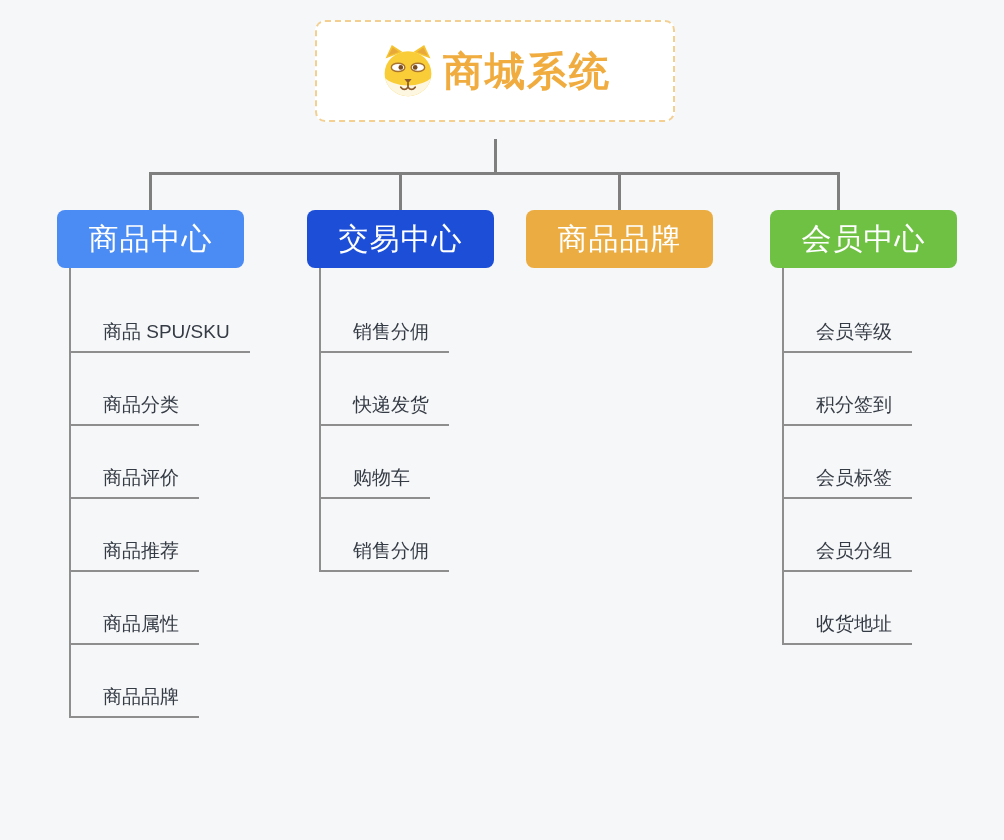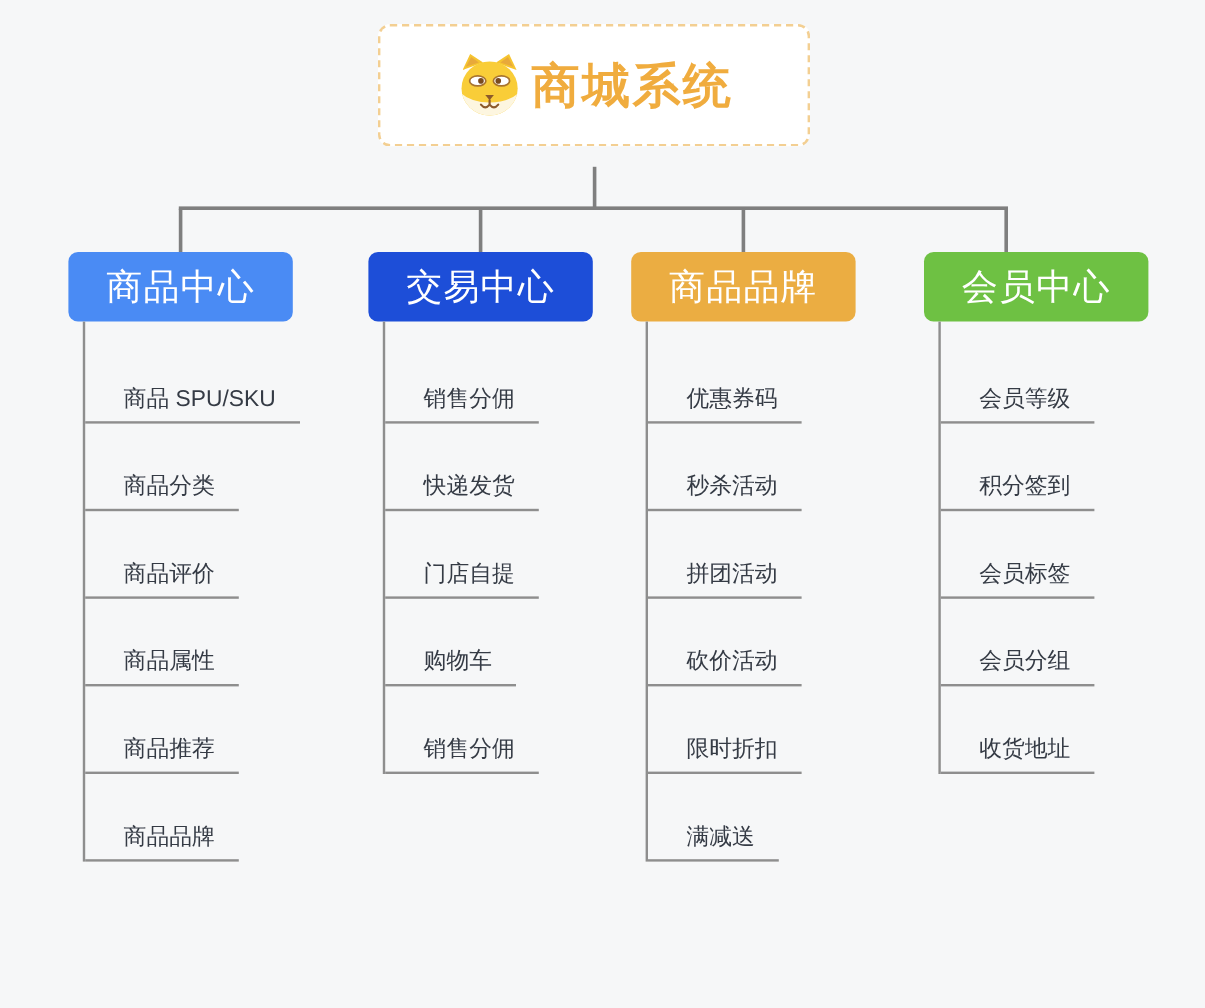--- a/index.html
+++ b/index.html
@@ -118,47 +118,38 @@
   <div class="conn conn-drop d2"></div>
   <div class="conn conn-drop d3"></div>
   <div class="conn conn-drop d4"></div>
 
   <div class="branch c1">
     <div class="branch-header" style="background-color: rgb(74, 139, 244);">商品中心</div>
     <div class="branch-list">
       <div class="leaf">商品 SPU/SKU</div>
       <div class="leaf">商品分类</div>
       <div class="leaf">商品评价</div>
+      <div class="leaf">商品推荐</div>
       <div class="leaf">商品属性</div>
-      <div class="leaf">商品推荐</div>
       <div class="leaf">商品品牌</div>
     </div>
   </div>
 
   <div class="branch c2">
     <div class="branch-header" style="background-color: #1d4ed8;">交易中心</div>
     <div class="branch-list">
       <div class="leaf">销售分佣</div>
       <div class="leaf">快递发货</div>
-      <div class="leaf">门店自提</div>
       <div class="leaf">购物车</div>
       <div class="leaf">销售分佣</div>
     </div>
   </div>
 
   <div class="branch c3">
     <div class="branch-header" style="background-color: rgb(235, 173, 66);">商品品牌</div>
-    <div class="branch-list">
-      <div class="leaf">优惠券码</div>
-      <div class="leaf">秒杀活动</div>
-      <div class="leaf">拼团活动</div>
-      <div class="leaf">砍价活动</div>
-      <div class="leaf">限时折扣</div>
-      <div class="leaf">满减送</div>
-    </div>
   </div>
 
   <div class="branch c4">
     <div class="branch-header" style="background-color: rgb(110, 193, 67);">会员中心</div>
     <div class="branch-list">
       <div class="leaf">会员等级</div>
       <div class="leaf">积分签到</div>
       <div class="leaf">会员标签</div>
       <div class="leaf">会员分组</div>
       <div class="leaf">收货地址</div>

